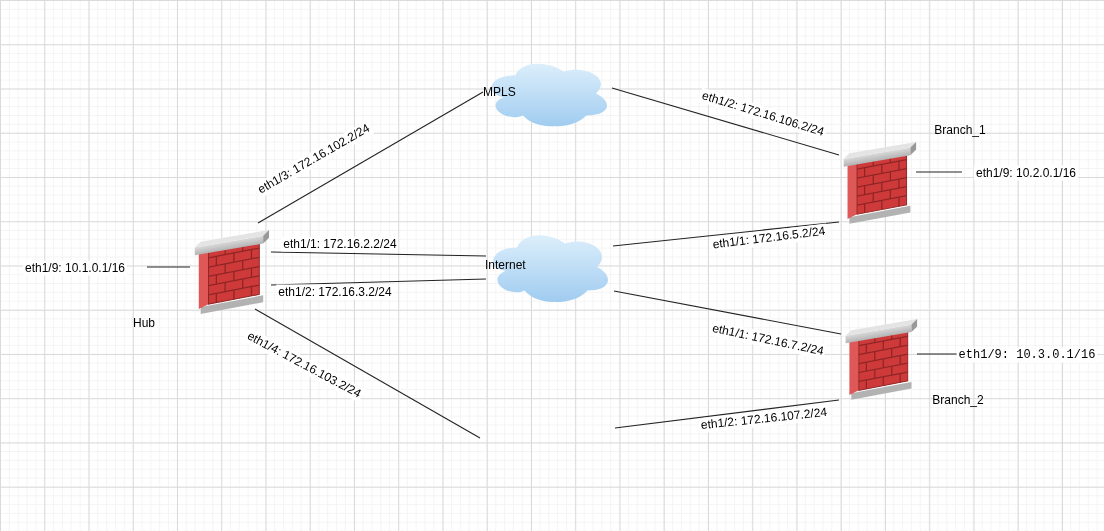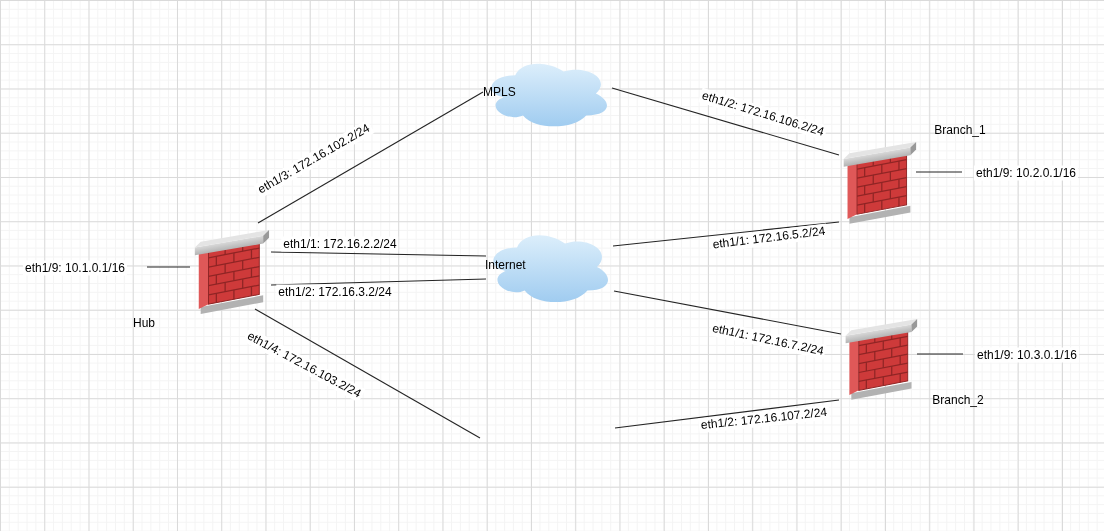--- a/index.html
+++ b/index.html
@@ -115,21 +115,21 @@
         <use href="#fw-shape"></use>
       </svg>
   </div>
 
   <div class="lbl node-lbl" style="left:144px; top:323px;">Hub</div>
   <div class="lbl node-lbl" style="left:960px; top:114px;margin-top:16px;">Branch_1</div>
   <div class="lbl node-lbl" style="left:958px; top:400px;">Branch_2</div>
 
   <div class="lbl edge-lbl" style="left:75px; top:268px;">eth1/9: 10.1.0.1/16</div>
   <div class="lbl edge-lbl" style="left:1026px; top:173px;">eth1/9: 10.2.0.1/16</div>
-  <div class="lbl edge-lbl" style="left:1027px; top:355px;">eth1/9: 10.3.0.1/16</div>
+  <div class="lbl edge-lbl" style="left:1027px; top:355px;font-family:Liberation Mono, monospace;">eth1/9: 10.3.0.1/16</div>
 
   <div class="lbl edge-lbl" style="left:314px; top:159px; --r:-30deg;">eth1/3: 172.16.102.2/24</div>
   <div class="lbl edge-lbl" style="left:340px; top:244px;">eth1/1: 172.16.2.2/24</div>
   <div class="lbl edge-lbl" style="left:335px; top:292px;">eth1/2: 172.16.3.2/24</div>
   <div class="lbl edge-lbl" style="left:304px; top:365px; --r:28deg;">eth1/4: 172.16.103.2/24</div>
   <div class="lbl edge-lbl" style="left:763px; top:114px; --r:17deg;">eth1/2: 172.16.106.2/24</div>
   <div class="lbl edge-lbl" style="left:769px; top:238px; --r:-7deg;">eth1/1: 172.16.5.2/24</div>
   <div class="lbl edge-lbl" style="left:768px; top:340px; --r:12deg;">eth1/1: 172.16.7.2/24</div>
   <div class="lbl edge-lbl" style="left:764px; top:419px; --r:-6deg;">eth1/2: 172.16.107.2/24</div>
 

